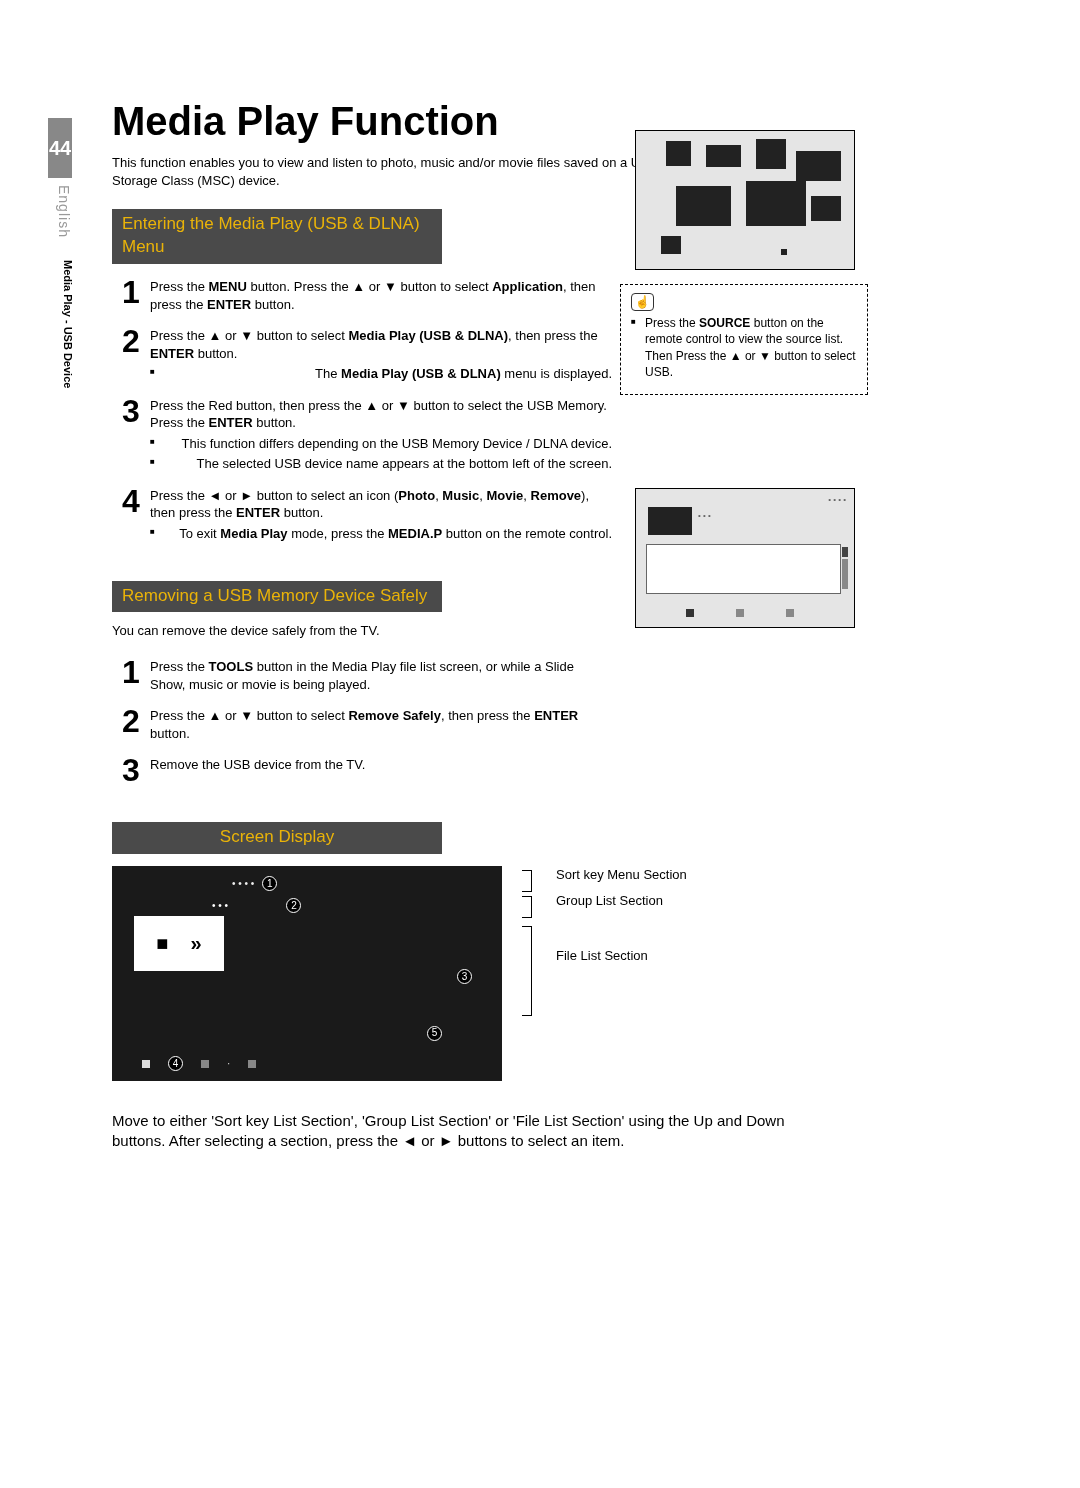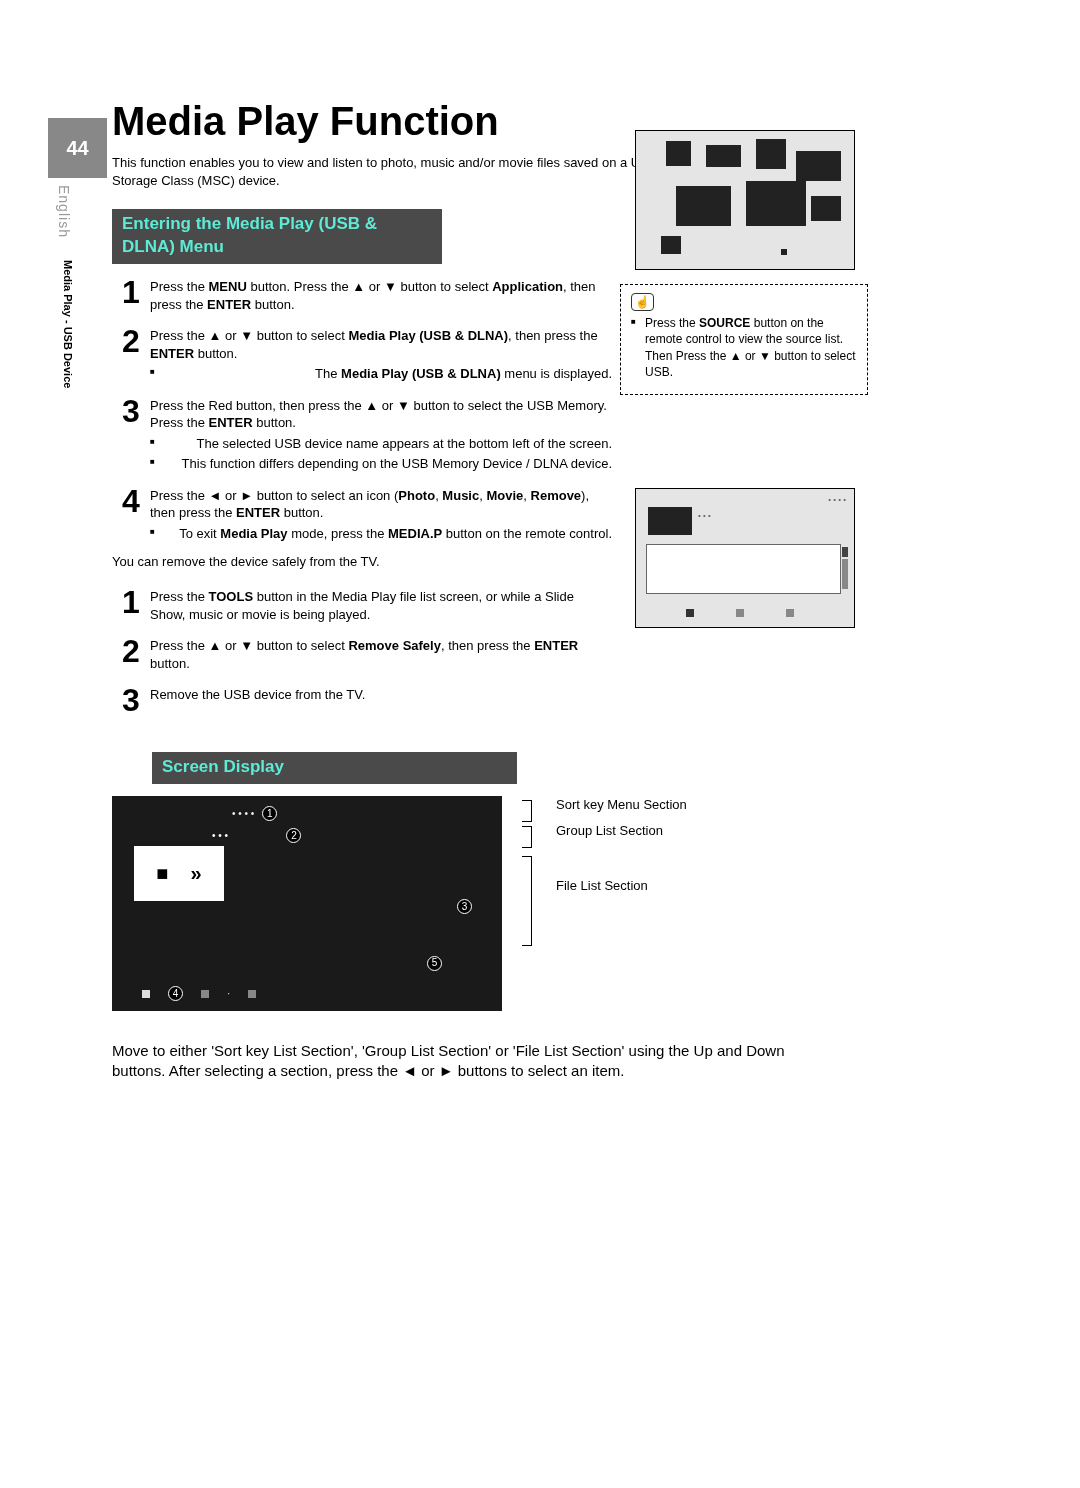--- a/index.html
+++ b/index.html
@@ -10,21 +10,21 @@
     font-family: Arial, Helvetica, sans-serif;
     color: #000;
     position: relative;
     font-size: 14px;
     line-height: 1.35;
   }
   .page-tab {
     position: absolute;
     left: 48px;
     top: 118px;
-    width: 59px;
+    width: 24px;
     height: 60px;
     background: #888;
     color: #fff;
     font-size: 20px;
     font-weight: bold;
     display: flex;
     align-items: center;
     justify-content: center;
   }
   .side-lang {
@@ -61,23 +61,23 @@
     margin-bottom: 4px;
     width: 620px;
   }
   .intro-note {
     font-size: 13px;
     margin-left: 0;
   }
   .intro-note .sq { font-size: 10px; vertical-align: middle; margin-right: 6px;}
   .section-head {
     background: #4a4a4a;
-    color: #5eead4;
+    color: #eab308;
     font-size: 17px;
-    font-weight: bold;
+    font-weight: normal;
     padding: 4px 10px 5px 10px;
     margin-top: 20px;
     margin-bottom: 10px;
     width: 330px;
   }
   .section-head.wide { width: 330px; }
   .section-head.sec2 { width: 330px; }
   .section-head.sec3 { width: 330px; }
   .step-row {
     display: flex;
@@ -209,53 +209,54 @@
     <div class="step-body">
       <span>Press the  ▲ or ▼ button to select </span><b>Media Play (USB &amp; DLNA)</b><span>, then press the </span><b>ENTER</b><span>        button.</span>
       <div class="sub"><span>The </span><b>Media Play (USB &amp; DLNA)</b><span> menu is displayed.</span></div>
     </div>
   </div>
 
   <div class="step-row">
     <div class="step-num">3</div>
     <div class="step-body">
       <span>Press the Red button, then press the  ▲ or ▼ button to select the USB Memory. Press the </span><b>ENTER</b><span>        button.</span>
+      <div class="sub">This function differs depending on the USB Memory Device / DLNA device.</div>
       <div class="sub">The selected USB device name appears at the bottom left of the screen.</div>
-      <div class="sub">This function differs depending on the USB Memory Device / DLNA device.</div>
     </div>
   </div>
 
   <div class="step-row">
     <div class="step-num">4</div>
     <div class="step-body">
       <span>Press the  ◄ or ► button to select an icon (</span><b>Photo</b><span>, </span><b>Music</b><span>, </span><b>Movie</b><span>, </span><b>Remove</b><span>), then press the </span><b>ENTER</b><span>        button.</span>
       <div class="sub"><span>To exit </span><b>Media Play</b><span> mode, press the </span><b>MEDIA.P</b><span> button on the remote control.</span></div>
     </div>
   </div>
 
+  <div class="section-head sec2" style="margin-top:38px;">Removing a USB Memory Device Safely</div>
   <p class="sec2-intro">You can remove the device safely from the TV.</p>
 
   <div class="step-row">
     <div class="step-num">1</div>
     <div class="step-body">
       <span>Press the </span><b>TOOLS</b><span> button in the Media Play file list screen, or while a Slide Show, music or movie is being played.</span>
     </div>
   </div>
   <div class="step-row">
     <div class="step-num">2</div>
     <div class="step-body">
       <span>Press the  ▲ or ▼ button to select </span><b>Remove Safely</b><span>, then press the </span><b>ENTER</b><span> button.</span>
     </div>
   </div>
   <div class="step-row">
     <div class="step-num">3</div>
     <div class="step-body">Remove the USB device from the TV.</div>
   </div>
 
-  <div class="section-head sec3" style="margin-top:36px; text-align:left; width:365px;margin-left:40px;">Screen Display</div>
+  <div class="section-head sec3" style="margin-top:36px; text-align:center; width:330px;">Screen Display</div>
 
   <div class="screen-display-block">
     <div class="sd-fig">
       <div class="topbar">
           <span>• • • •</span>
           <span class="circle-lbl">1</span>
         </div>
       <div class="dot-row" style="top:32px;"><span>• • •</span>&nbsp;&nbsp;&nbsp;&nbsp;&nbsp;&nbsp;&nbsp;&nbsp;&nbsp;&nbsp;&nbsp;&nbsp;&nbsp;&nbsp;&nbsp;&nbsp;&nbsp;&nbsp;&nbsp;&nbsp;&nbsp;<span class="circle-lbl">2</span></div>
       <div class="thumb-area">■&nbsp;&nbsp;&nbsp;&nbsp;»</div>
       <div style="position:absolute; right:30px; top:100px;"><span class="circle-lbl">3</span></div>

